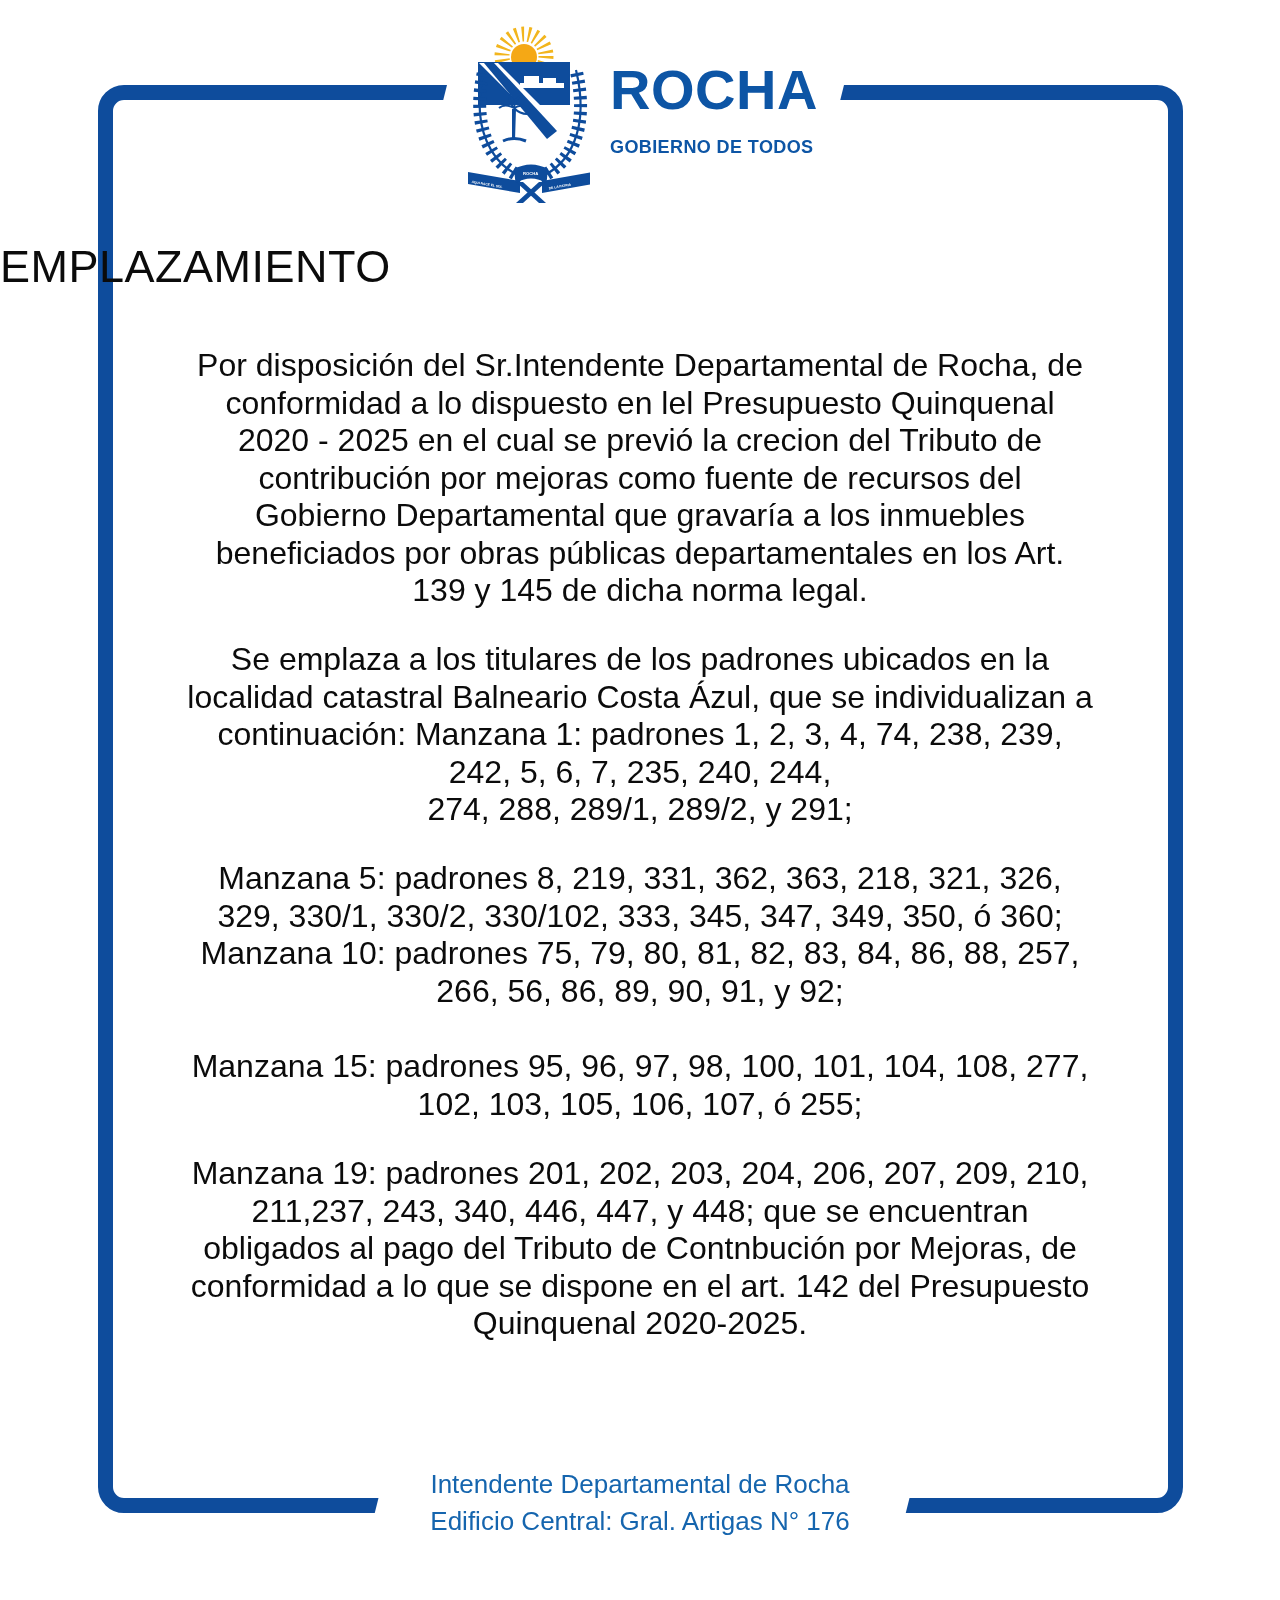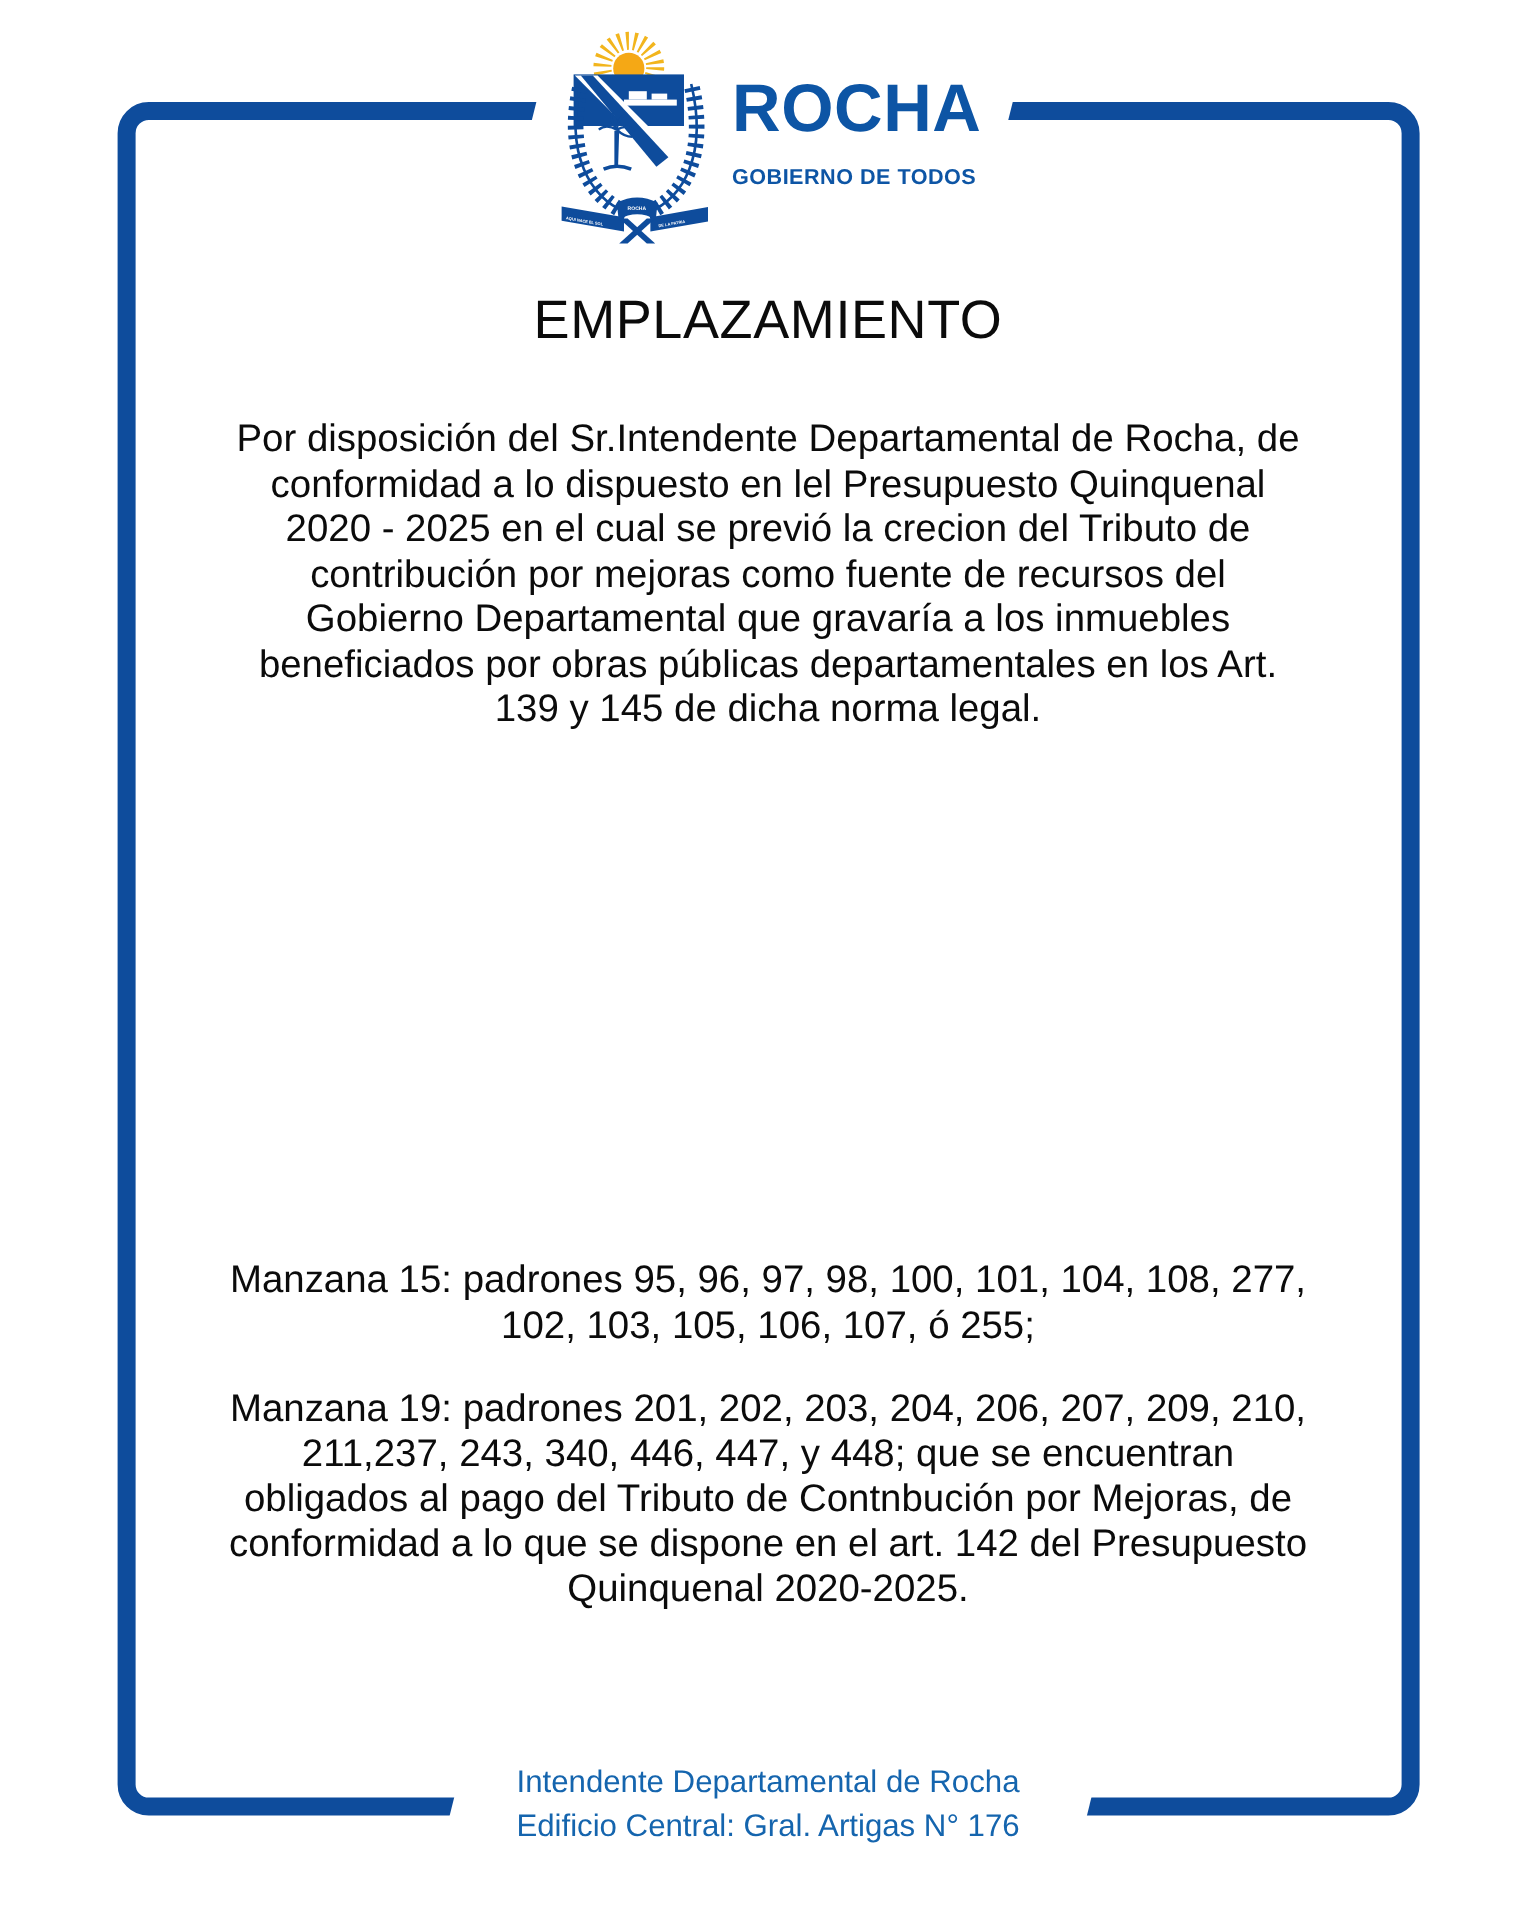--- a/index.html
+++ b/index.html
@@ -16,21 +16,21 @@
   .gap{position:absolute;background:#ffffff;z-index:2;}
   .gap.top{left:445px;top:78px;width:397px;height:30px;transform:skewX(-14deg);}
   .gap.bottom{left:377px;top:1489px;width:531px;height:30px;transform:skewX(-14deg);}
   
   .coat{position:absolute;left:456px;top:12px;z-index:4;}
   .wordmark{position:absolute;left:610px;top:62px;color:#0D55A5;z-index:4;}
   .brand{font-size:56px;font-weight:bold;letter-spacing:.5px;line-height:56px;}
   .tagline{font-size:18px;font-weight:bold;letter-spacing:.4px;margin-top:19px;}
   
   .title{
-    position:absolute;top:241px;left:0;width:100%;text-align:center;
+    position:absolute;top:241px;left:0;width:100%;text-align:left;
     font-size:45px;font-weight:400;letter-spacing:.5px;color:#0b0b0b;z-index:3;
   }
   .para{
     position:absolute;left:125px;width:1030px;text-align:center;
     white-space:pre-line;font-size:32px;line-height:37.5px;color:#0b0b0b;z-index:3;margin-top:18px;
   }
   #p1{top:329px}#p2{top:623px}#p3{top:842px}#p4{top:1030px}#p5{top:1137px}
   .footer{
     position:absolute;top:1466px;left:0;width:100%;text-align:center;
     color:#1565AE;font-size:26px;line-height:37px;z-index:6;
@@ -99,20 +99,29 @@
 
   <div class="title">EMPLAZAMIENTO</div>
 
   <p class="para" id="p1">Por disposición del Sr.Intendente Departamental de Rocha, de
 conformidad a lo dispuesto en lel Presupuesto Quinquenal
 2020 - 2025 en el cual se previó la crecion del Tributo de
 contribución por mejoras como fuente de recursos del
 Gobierno Departamental que gravaría a los inmuebles
 beneficiados por obras públicas departamentales en los Art.
 139 y 145 de dicha norma legal.</p>
+  <p class="para" id="p2">Se emplaza a los titulares de los padrones ubicados en la
+localidad catastral Balneario Costa Ázul, que se individualizan a
+continuación: Manzana 1: padrones 1, 2, 3, 4, 74, 238, 239,
+242, 5, 6, 7, 235, 240, 244,
+274, 288, 289/1, 289/2, y 291;</p>
+  <p class="para" id="p3">Manzana 5: padrones 8, 219, 331, 362, 363, 218, 321, 326,
+329, 330/1, 330/2, 330/102, 333, 345, 347, 349, 350, ó 360;
+Manzana 10: padrones 75, 79, 80, 81, 82, 83, 84, 86, 88, 257,
+266, 56, 86, 89, 90, 91, y 92;</p>
   <p class="para" id="p4">Manzana 15: padrones 95, 96, 97, 98, 100, 101, 104, 108, 277,
 102, 103, 105, 106, 107, ó 255;</p>
   <p class="para" id="p5">Manzana 19: padrones 201, 202, 203, 204, 206, 207, 209, 210,
 211,237, 243, 340, 446, 447, y 448; que se encuentran
 obligados al pago del Tributo de Contnbución por Mejoras, de
 conformidad a lo que se dispone en el art. 142 del Presupuesto
 Quinquenal 2020-2025.</p>
 
   <div class="footer">
     <div>Intendente Departamental de Rocha</div>

